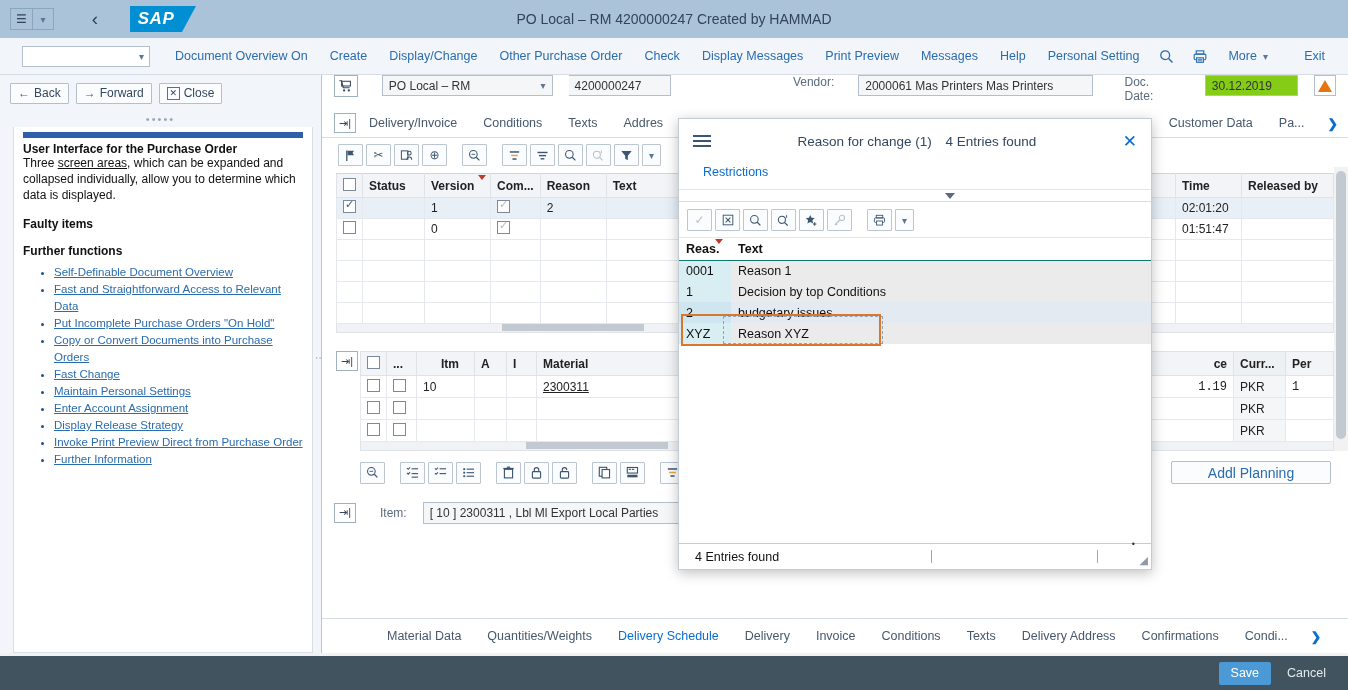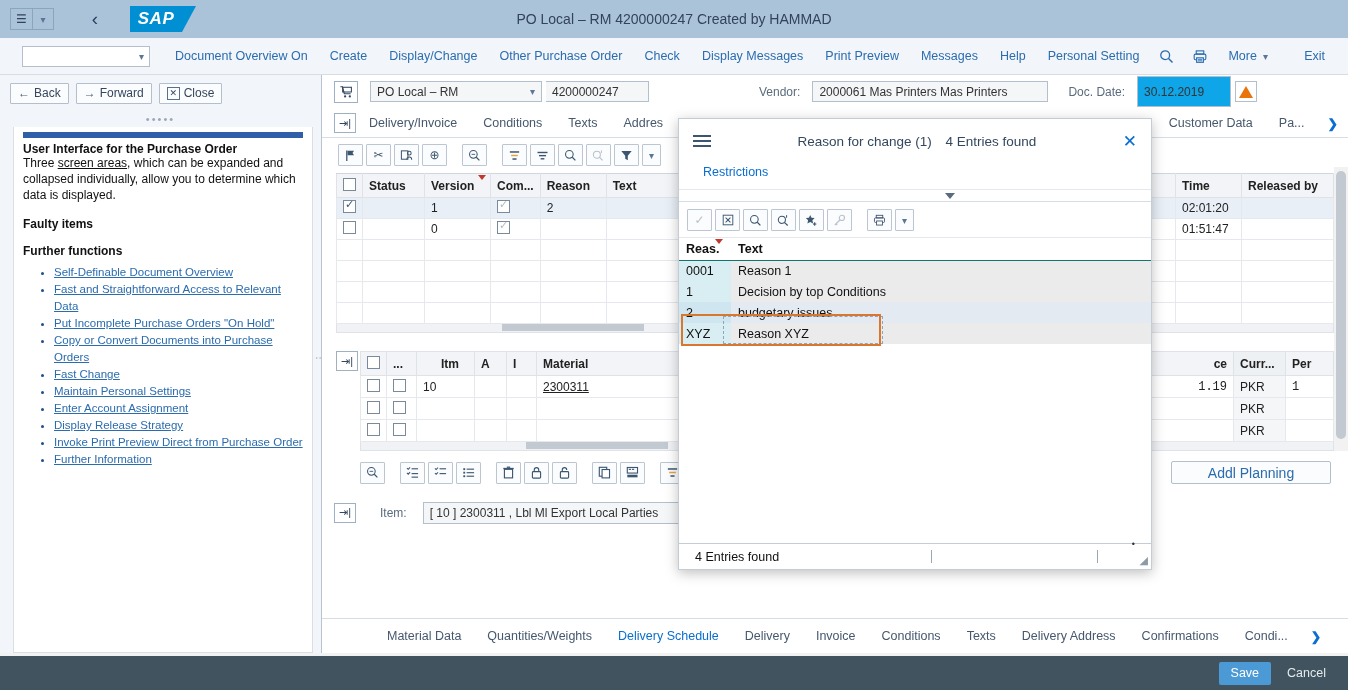--- a/index.html
+++ b/index.html
@@ -99,21 +99,21 @@
   .help-card li { font-size:11.5px; line-height:1.48; color:#1b4f8f; }
   .help-card li a { color:#2b6caf; text-decoration:underline; }
   .pane-dots {
     position:absolute; right:-5px; top:278px; color:#8d9aa8; font-size:10px;
     writing-mode:vertical-rl; letter-spacing:1px;
   }
 
   
   .main { flex:1; background:#fff; position:relative; overflow:hidden; }
   .po-head {
-    height:33px; display:flex; align-items:center; padding:0 12px; gap:4px;
+    height:33px; display:flex; align-items:flex-start; padding:0 12px; gap:16px;
     background:#fff;
   }
   .cart-ic {
     width:24px; height:22px; border:1px solid #9fb0c0; display:flex;
     align-items:center; justify-content:center; color:#33475e; font-size:14px;
     background:#fff; margin-right:8px;
   }
   .po-type {
     width:172px; height:21px; border:1px solid #b3bfcc; background:#f4f6f8;
     display:flex; align-items:center; padding:0 6px; font-size:12px; color:#333;
@@ -124,21 +124,21 @@
     background:#f4f6f8; display:flex; align-items:center; padding:0 6px; font-size:12px;
   }
   .lbl { color:#5a6b7d; font-size:12px; margin:0 8px 0 0; }
   .vend-lbl { margin-left:106px; }
   .vend-val {
     width:236px; height:21px; border:1px solid #b3bfcc; background:#f4f6f8;
     display:flex; align-items:center; padding:0 6px; font-size:12px; color:#333;
   }
   .dd-lbl { margin-left:16px; }
   .dd-val {
-    width:94px; height:31px; border:1px solid #b3bfcc; background:#0ea5e9;
+    width:94px; height:21px; border:1px solid #b3bfcc; background:#84cc16;
     display:flex; align-items:center; padding:0 6px; font-size:12px;
   }
   .warn-tri {
     width:22px; height:21px; border:1px solid #b3bfcc; background:#fff;
     display:flex; align-items:center; justify-content:center;
   }
   .tri { width:0;height:0;border-left:7px solid transparent;border-right:7px solid transparent;border-bottom:12px solid #e9730c; }
 
   .tabs-row {
     height:30px; display:flex; align-items:flex-end; padding:0 0 0 12px;

